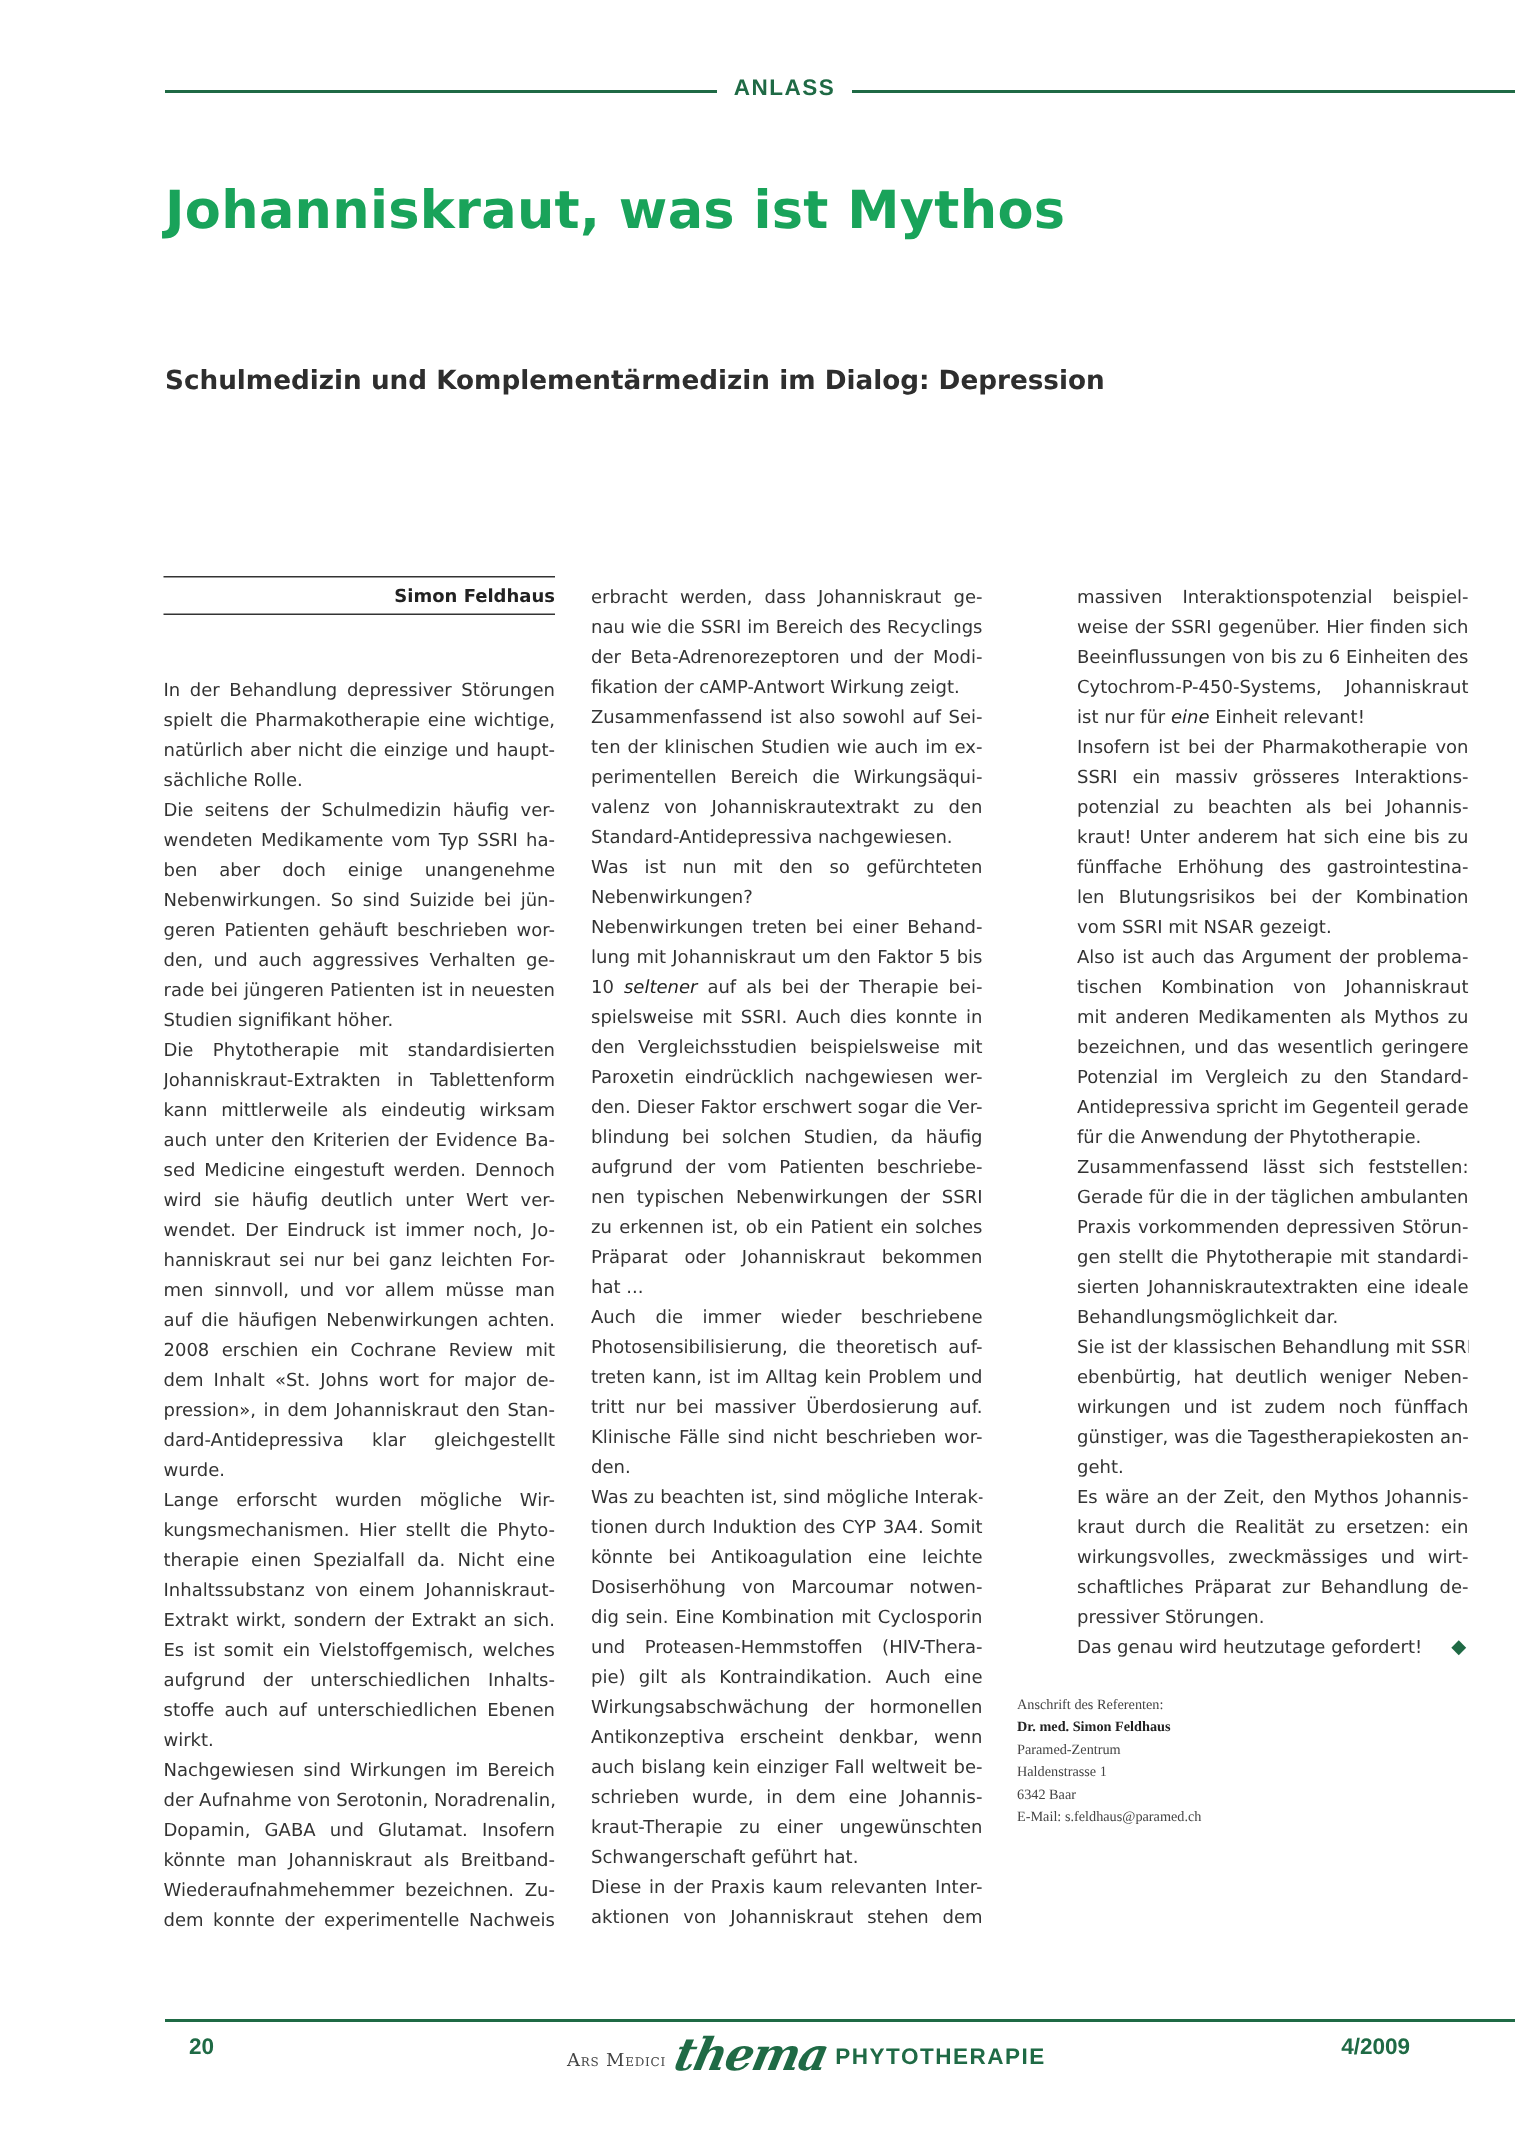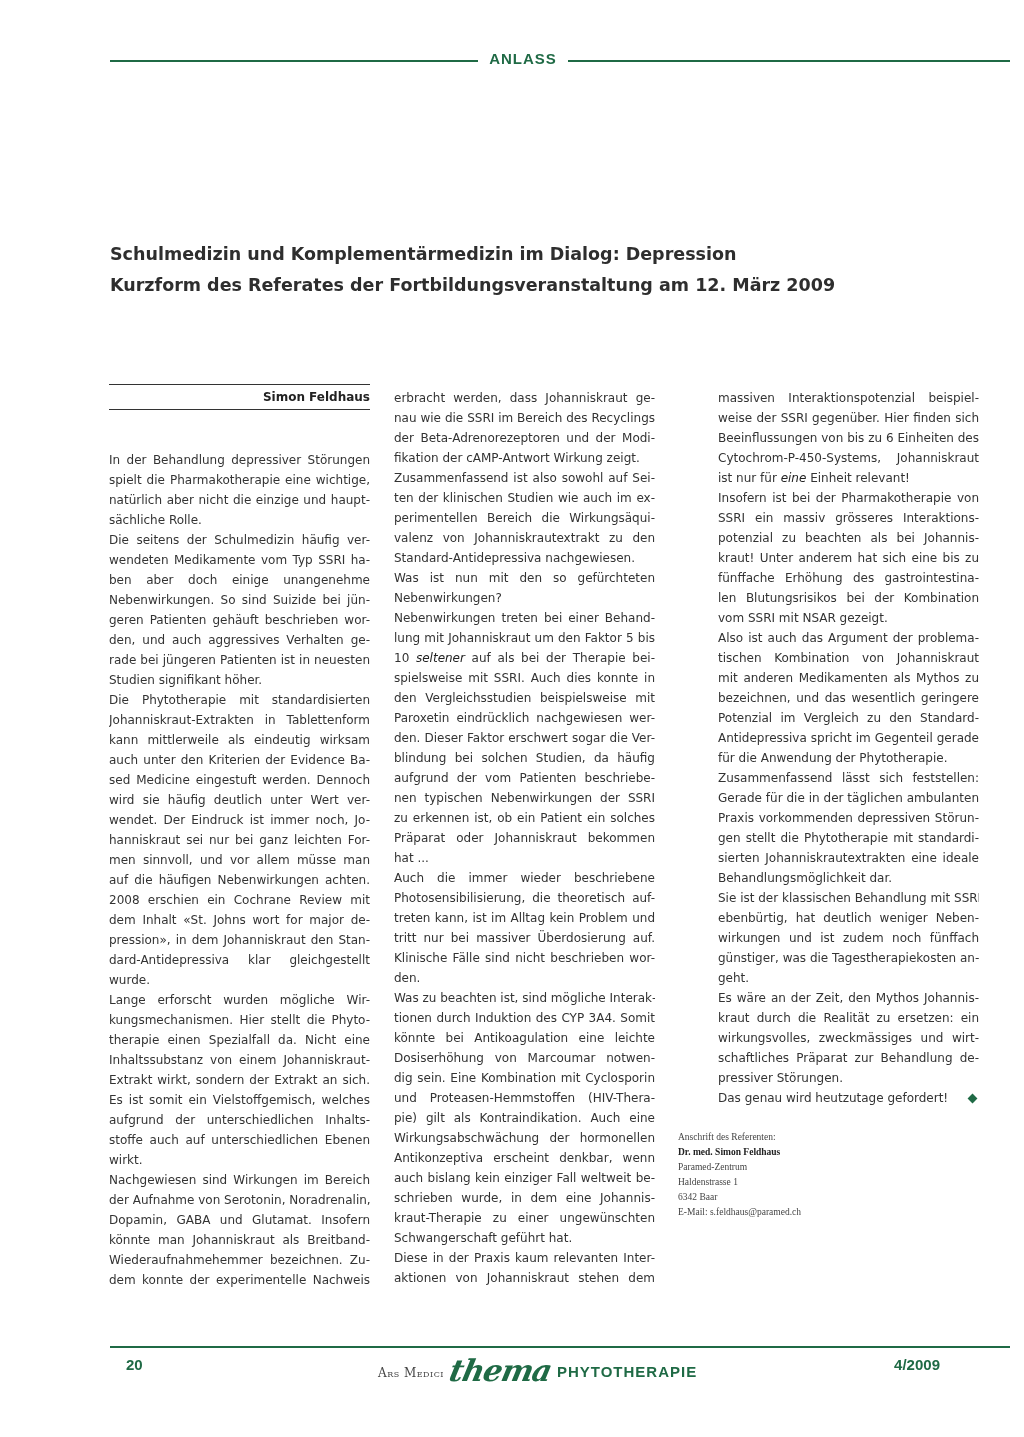--- a/index.html
+++ b/index.html
@@ -59,25 +59,25 @@
            letter-spacing: 1px; color: #1f6a45; padding-bottom: 6px; }
 </style>
 </head>
 <body>
 
 <div class="rule" style="left:110px; top:60px; width:368px;"></div>
 <div class="section-label">ANLASS</div>
 <div class="rule" style="left:568px; top:60px; width:442px;"></div>
 
 <h1 class="title">
+  <span style="display:block">Johanniskraut, was ist Mythos</span>
 </h1>
 
 <p class="subtitle" id="sub1">Schulmedizin und Komplementärmedizin im Dialog: Depression</p>
 <p class="subtitle" id="sub2">
-  <span style="display:block">Kurzform des Referates der Fortbildungsveranstaltung am 12. März 2009</span>
 </p>
 
 <div class="author-box">
   <span class="author-name">Simon Feldhaus</span>
 </div>
 
 <div class="col" id="col1">
     <span class="ln">In der Behandlung depressiver Störungen</span>
     <span class="ln">spielt die Pharmakotherapie eine wichtige,</span>
     <span class="ln">natürlich aber nicht die einzige und haupt-</span>

